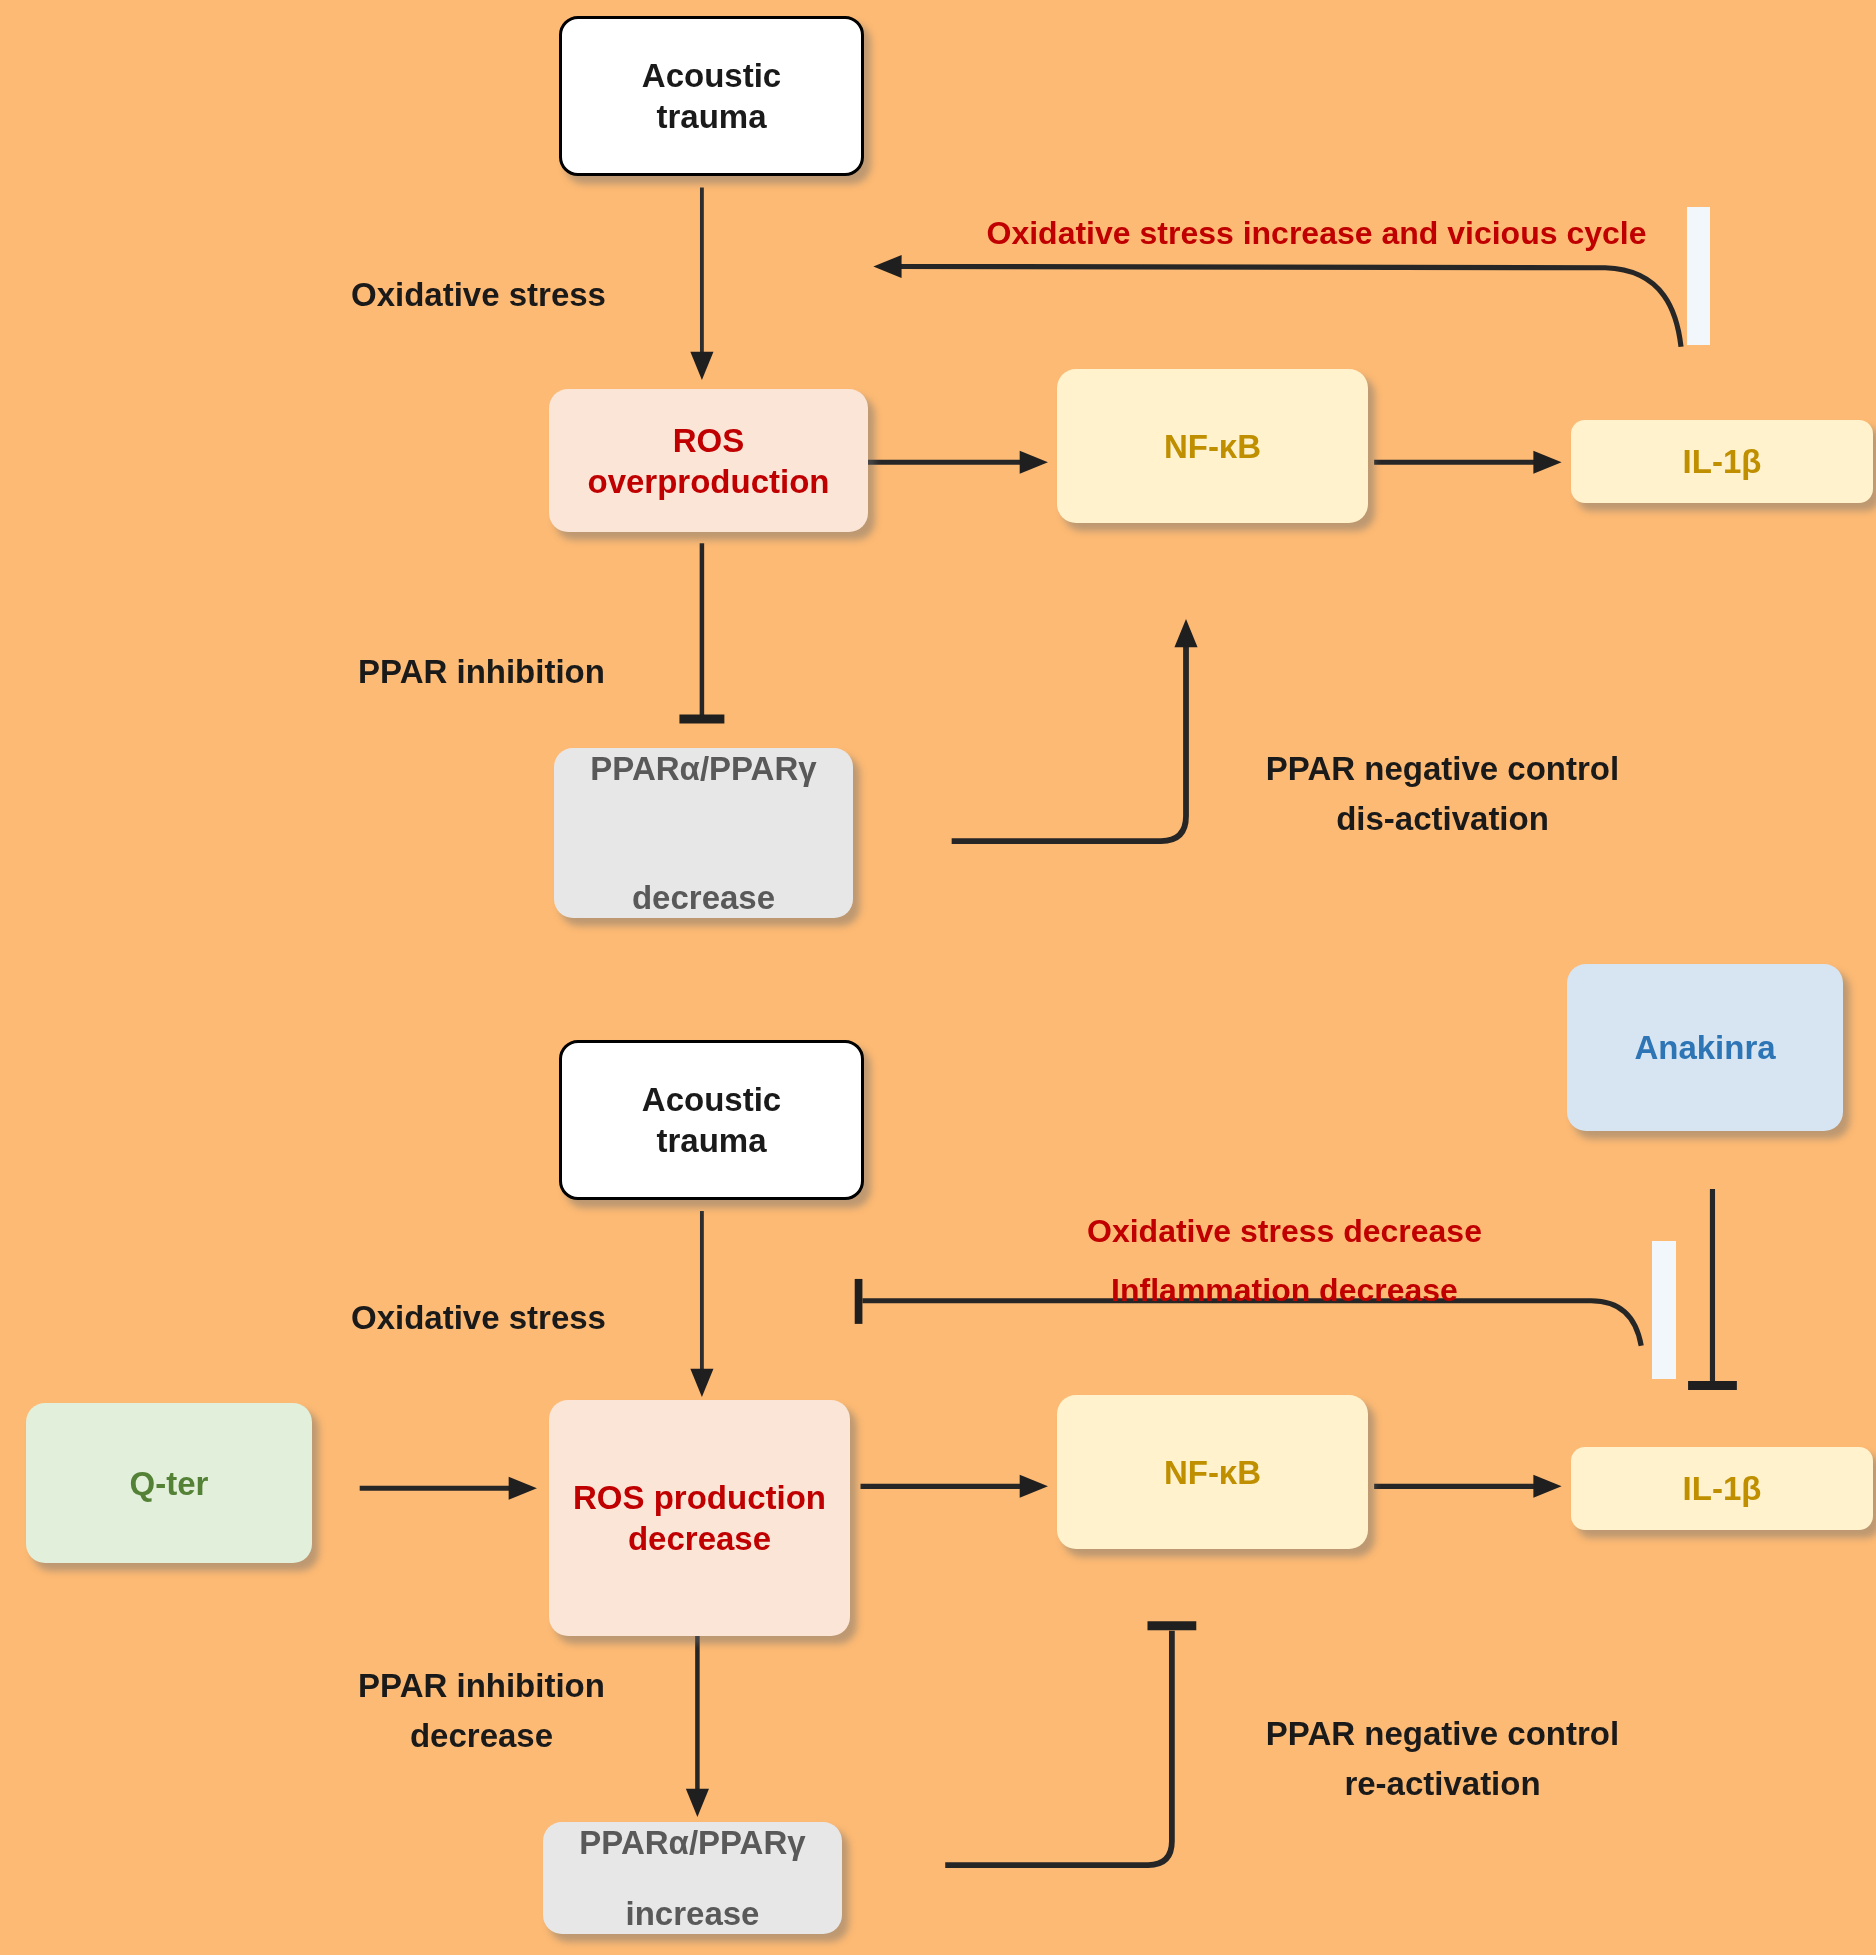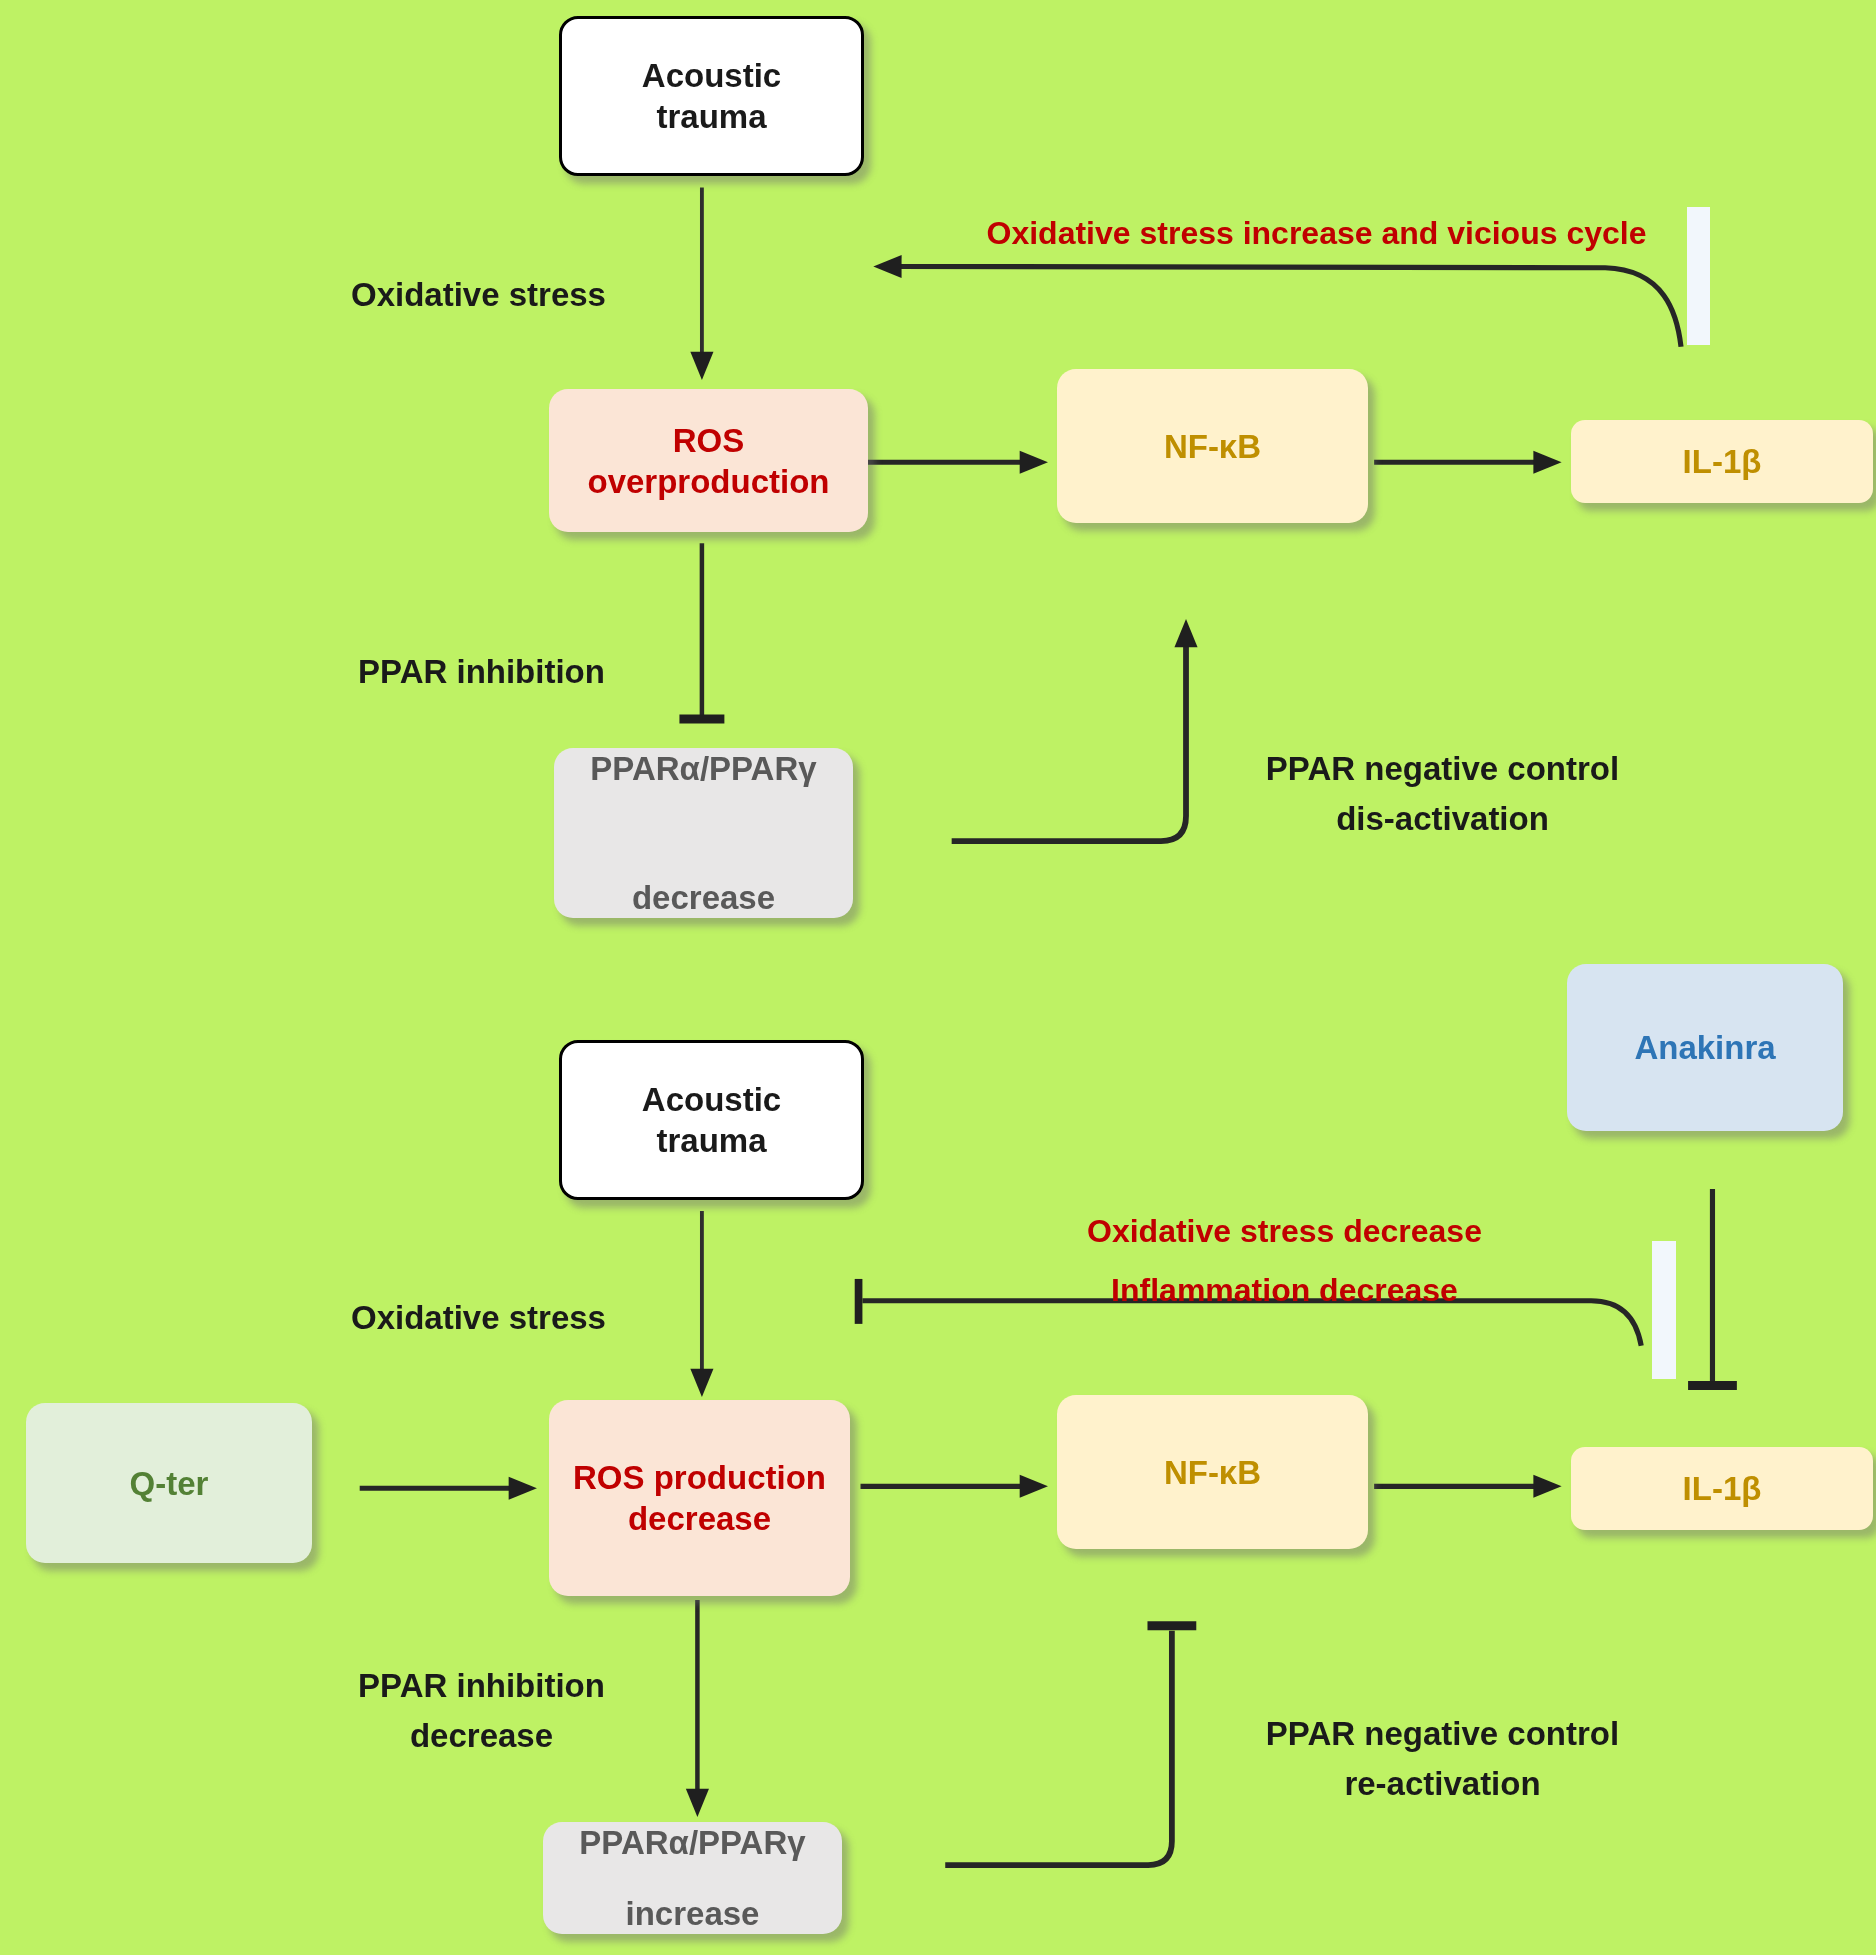--- a/index.html
+++ b/index.html
@@ -1,19 +1,19 @@
 <!DOCTYPE html>
 <html style="font-size:10.3px"><head>
 <meta charset="utf-8">
 <style>
   html,body{margin:0;padding:0;background:#ffffff;}
   .canvas{
     position:relative;
     width:1877px;height:1955px;
-    background:#bef264;
+    background:#fdba74;
     font-family:"Liberation Sans", sans-serif;
     overflow:hidden;
   }
   .box{
     position:absolute;
     display:flex;flex-direction:column;align-items:center;justify-content:center;
     border-radius:19px;
     font-weight:bold;
     text-align:center;
     box-shadow:6.4px 7.7px 7.7px rgba(110,110,110,.45);
@@ -123,21 +123,21 @@
     <div>Oxidative stress decrease</div>
     <div>Inflammation decrease</div>
   </div>
 
   <div class="label" style="left:334px;top:1293px;width:289px;">Oxidative stress</div>
 
   <div class="box box-green" style="left:26px;top:1403px;width:286px;height:160px;">
     <span class="ln">Q-ter</span>
   </div>
 
-  <div class="box box-peach" style="left:549px;top:1400px;width:301px;height:196px;">
+  <div class="box box-peach" style="left:549px;top:1400px;width:301px;height:236px;">
     <span class="ln">ROS production</span>
     <span class="ln">decrease</span>
   </div>
 
   <div class="box box-cream" style="left:1057px;top:1395px;width:311px;height:154px;">
     <span class="ln">NF-κB</span>
   </div>
 
   <div class="box box-cream" style="left:1571px;top:1447px;width:302px;height:83px;border-radius:14px;">
     <span class="ln">IL-1β</span>

